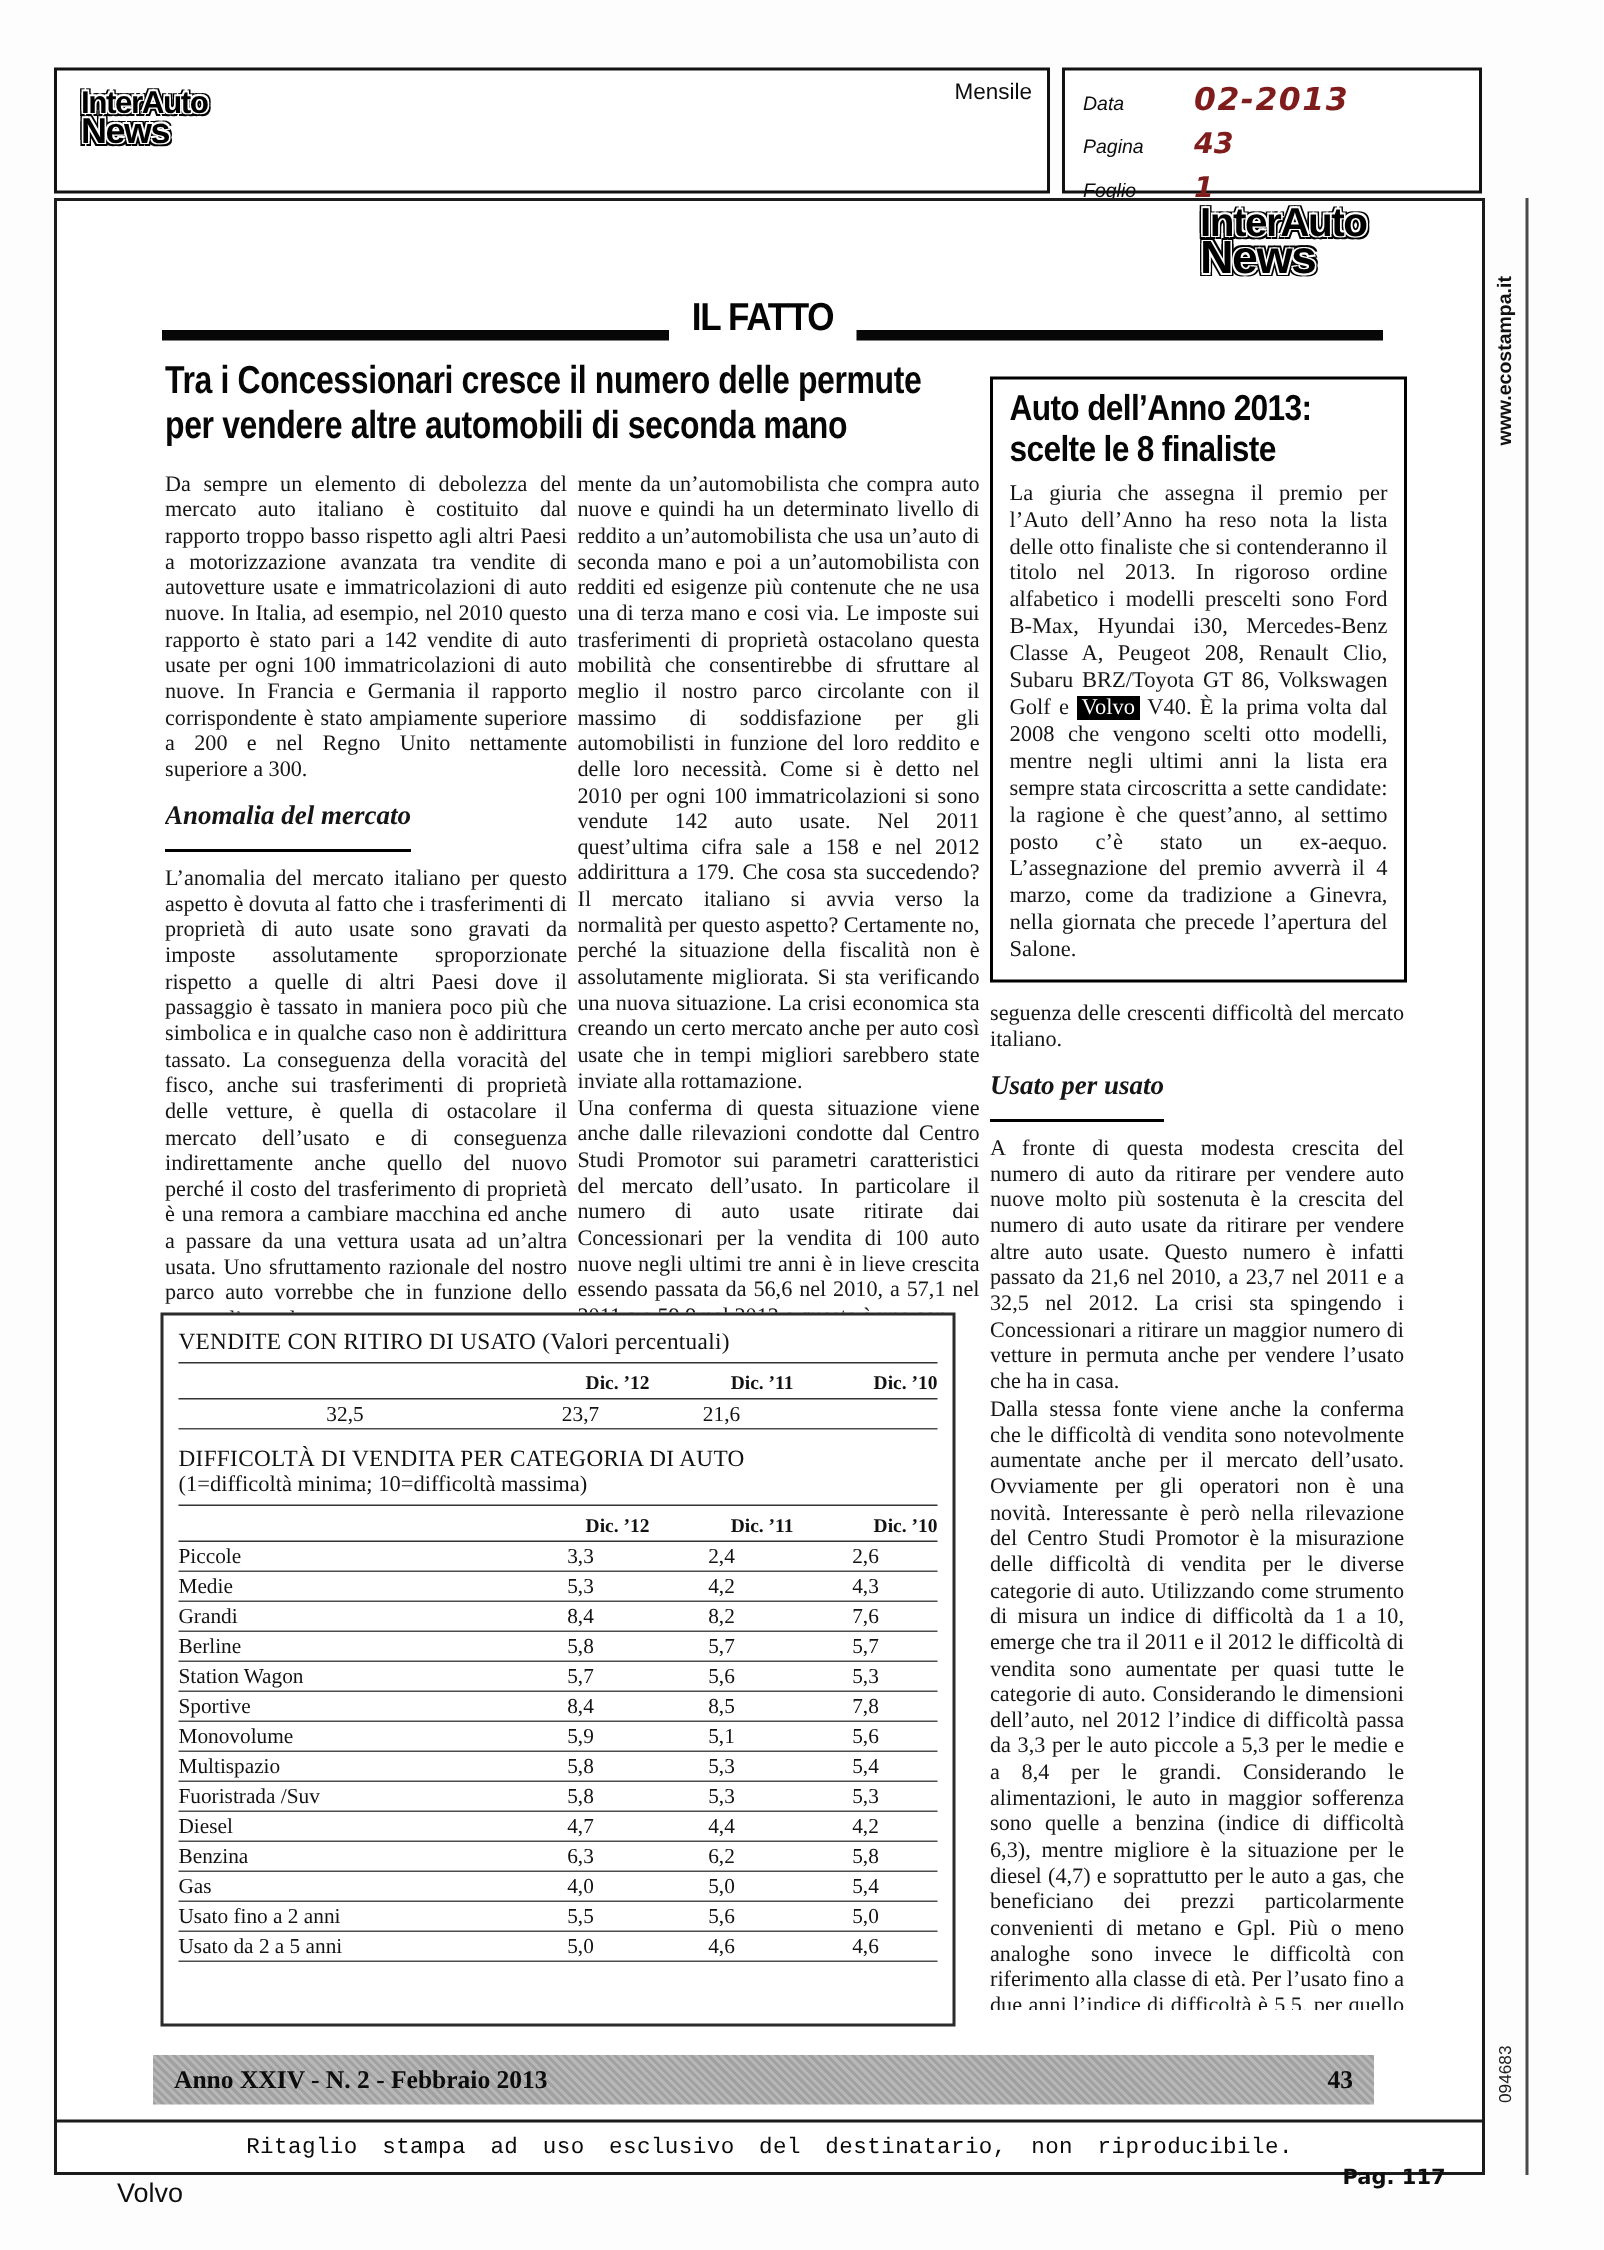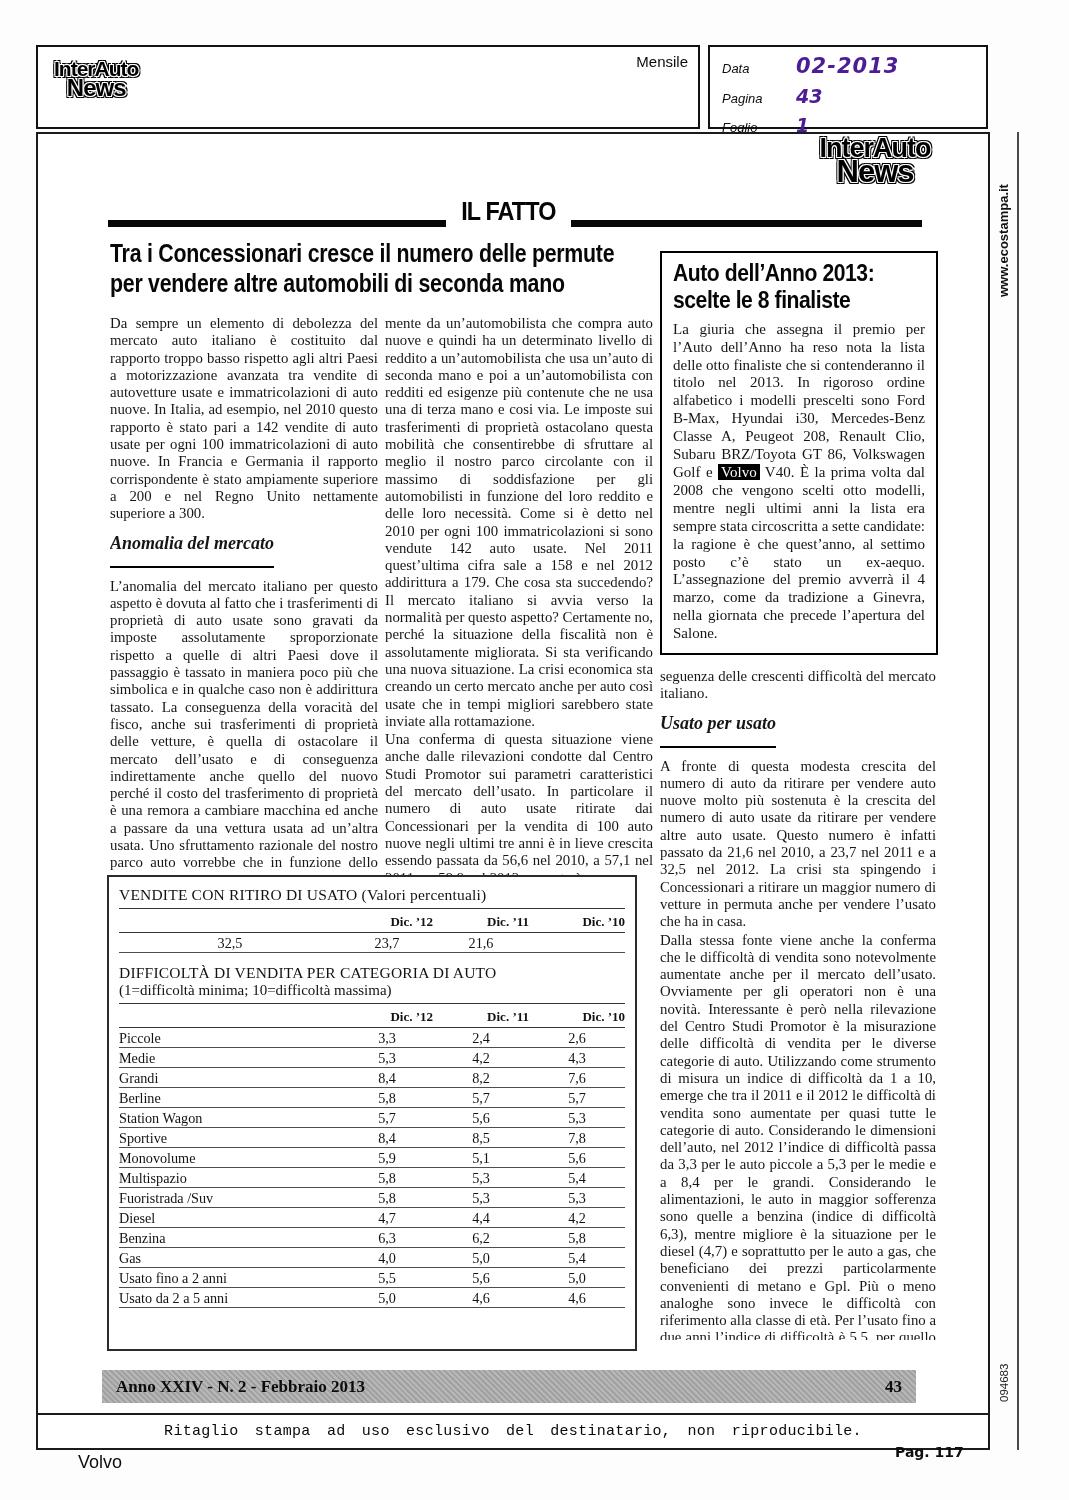--- a/index.html
+++ b/index.html
@@ -2,28 +2,28 @@
 <html><head>
 <meta charset="utf-8">
 <style>
   html,body{margin:0;padding:0;background:#ffffff;}
   .page{position:relative;width:1069px;height:1500px;background:#fdfdfd;font-family:"Liberation Serif","DejaVu Serif",serif;color:#121212;overflow:hidden;}
 
   
   .hdr-left{position:absolute;left:36px;top:45px;width:660px;height:80px;border:2px solid #121212;background:#fff;}
   .hdr-right{position:absolute;left:708px;top:45px;width:276px;height:80px;border:2px solid #121212;background:#fff;}
   .freq{position:absolute;right:10px;top:6px;font-family:"Liberation Sans","DejaVu Sans",sans-serif;font-size:15px;color:#0d0d0d;}
-  .logo{font-family:"Liberation Sans","DejaVu Sans",sans-serif;font-weight:800;color:#000;text-align:center;line-height:.95;
+  .logo{font-family:"Liberation Sans","DejaVu Sans",sans-serif;font-weight:800;color:#000;line-height:.95;
         text-shadow:1px 1px 0 #fff,-1px -1px 0 #fff,1px -1px 0 #fff,-1px 1px 0 #fff,2px 2px 0 #000,-2px -2px 0 #000,2px -2px 0 #000,-2px 2px 0 #000;}
   .logo-small{position:absolute;left:16px;top:12px;}
   .logo-small .l1{font-size:21px;letter-spacing:-1px;}
   .logo-small .l2{font-size:24px;letter-spacing:-1px;margin-top:-2px;}
   .hr-row{display:grid;grid-template-columns:74px auto;align-items:baseline;padding-left:12px;margin-top:7px;font-style:italic;}
   .hr-label{font-family:"Liberation Sans","DejaVu Sans",sans-serif;font-size:13px;color:#0d0d0d;}
-  .hr-value{font-family:"DejaVu Sans","Liberation Sans",sans-serif;font-weight:700;font-size:19px;color:#4c1d95;}
+  .hr-value{font-family:"DejaVu Sans","Liberation Sans",sans-serif;font-weight:700;font-size:19px;color:#7f1d1d;}
   .hr-value.big{font-size:21px;letter-spacing:1px;}
 
   
   .frame{position:absolute;left:36px;top:132px;width:950px;height:1314px;border:2px solid #1b1b1b;background:#fff;}
   .edge-line{position:absolute;left:1017px;top:132px;width:2px;height:1318px;background:#4a4a4a;}
   .side-url{position:absolute;left:990px;top:146px;width:26px;height:190px;writing-mode:vertical-rl;transform:rotate(180deg);
             font-family:"Liberation Sans","DejaVu Sans",sans-serif;font-size:13px;font-weight:700;color:#111;display:flex;align-items:center;justify-content:center;}
   .side-code{position:absolute;left:993px;top:1352px;width:22px;height:62px;writing-mode:vertical-rl;transform:rotate(180deg);
              font-family:"Liberation Sans","DejaVu Sans",sans-serif;font-size:11.5px;color:#222;display:flex;align-items:center;justify-content:center;}
 

